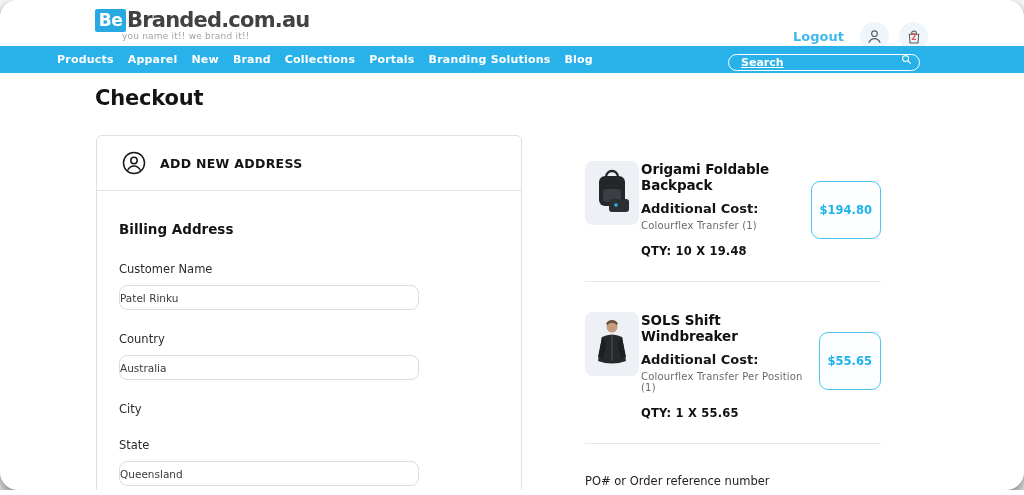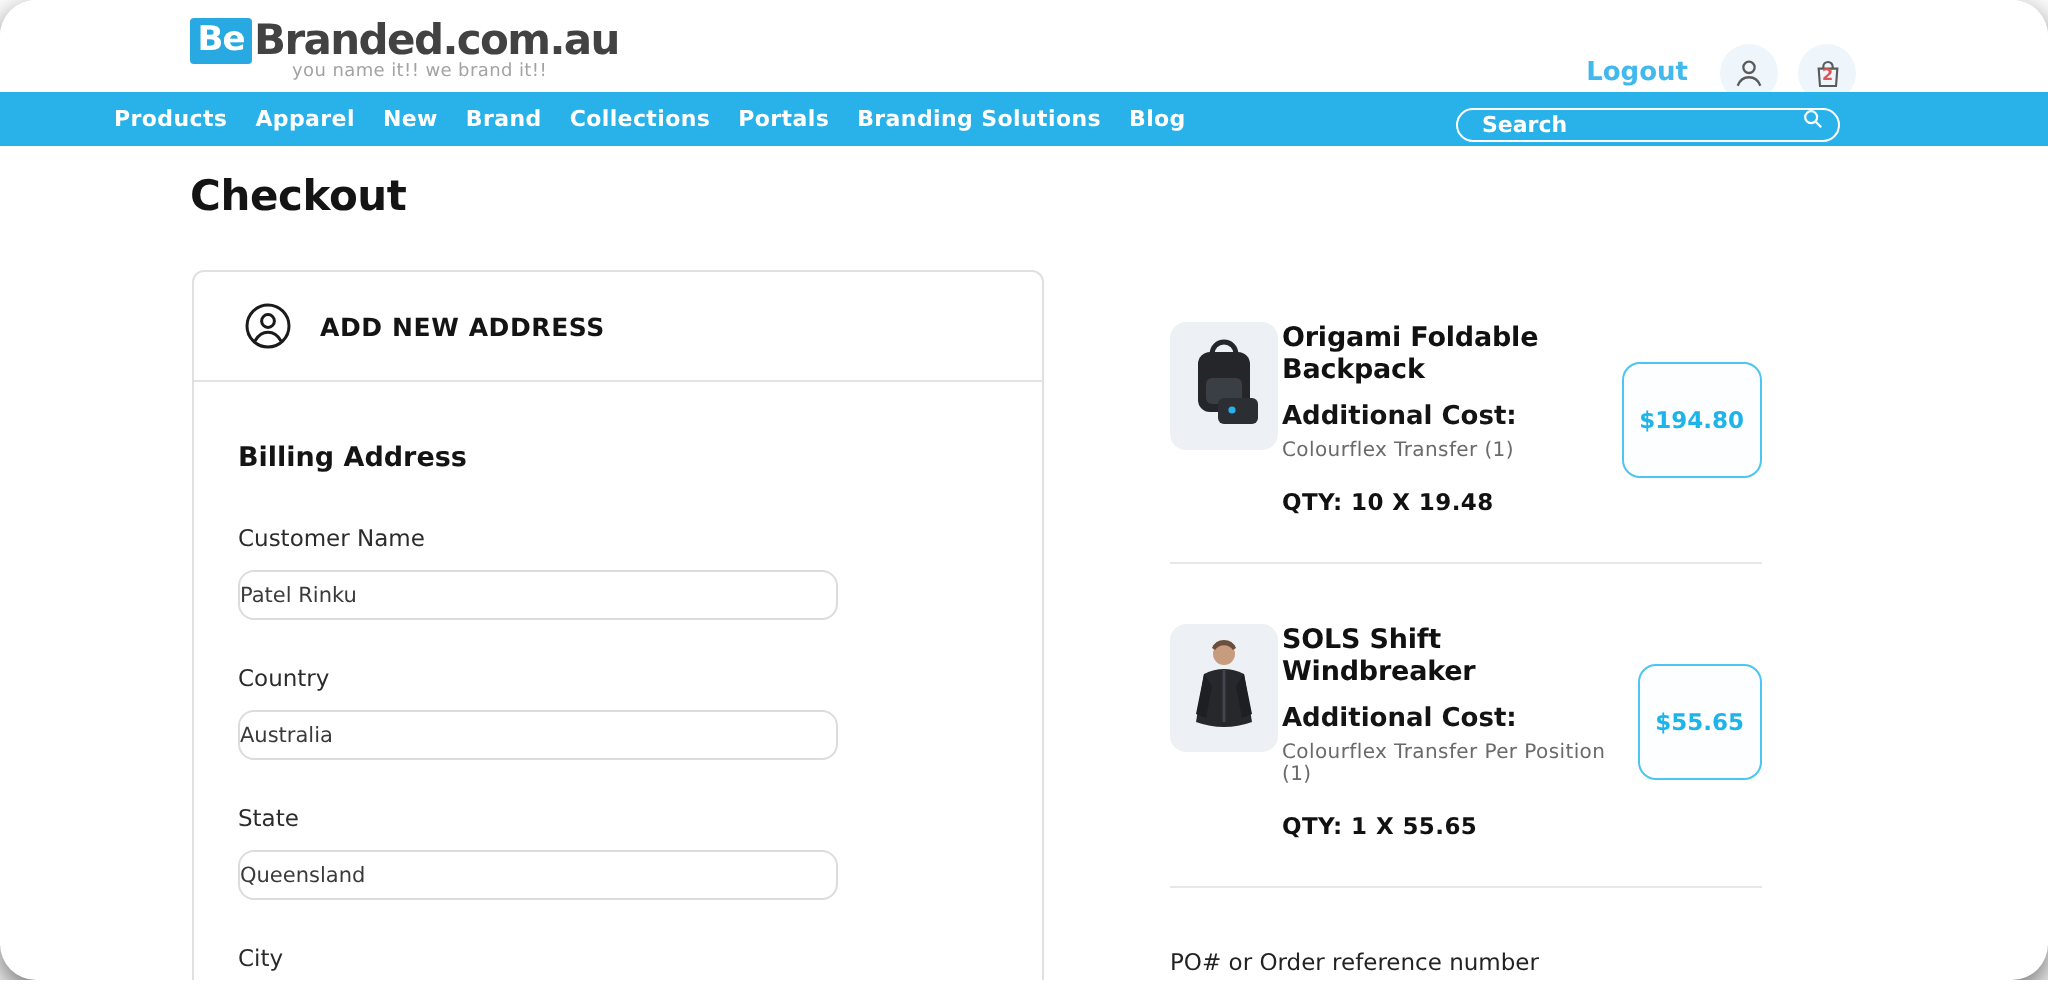--- a/index.html
+++ b/index.html
@@ -12,41 +12,42 @@
   
   .header { position: absolute; top: 0; left: 0; width: 100%; height: 46px; background: #ffffff; }
   .logo { position: absolute; left: 95px; top: 8px; }
   .logo-row { display: flex; align-items: center; }
   .logo-be {
     width: 31px; height: 23px; background: #29a9e2; color: #ffffff;
     font-size: 17px; font-weight: 700; display: flex; align-items: center; justify-content: center;
     border-radius: 2px; letter-spacing: -0.5px;
   }
   .logo-brand { font-size: 21px; font-weight: 700; color: #424242; letter-spacing: -0.8px; margin-left: 1px; }
-  .logo-tagline { font-size: 9px; color: #a3a3a3; margin-left: 51px; margin-top: -1px; letter-spacing: 0.2px; }
+  .logo-tagline { font-size: 9px; color: #a3a3a3; margin-left: 27px; margin-top: -1px; letter-spacing: 0.2px; }
 
   .header-right { position: absolute; right: 96px; top: 22px; display: flex; align-items: center; gap: 10px; }
   .logout { font-size: 13px; font-weight: 600; color: #41b9ec; cursor: pointer; margin-right: 6px; }
   .icon-circle {
     width: 29px; height: 29px; border-radius: 50%; background: #eef6fb;
     display: flex; align-items: center; justify-content: center; position: relative; cursor: pointer;
   }
   .bag-count { position: absolute; top: 11px; left: 12px; font-size: 8px; font-weight: 700; color: #e05555; }
 
   
   .navbar {
     position: absolute; top: 46px; left: 0; width: 100%; height: 27px; background: #29b2e9;
     display: flex; align-items: center; padding-left: 57px; gap: 14px;
   }
   .nav-item { font-size: 11px; font-weight: 600; color: #ffffff; cursor: pointer; white-space: nowrap; letter-spacing: 0.2px; }
   .search-wrap { position: absolute; right: 104px; top: 5px; }
   .search-input {
     width: 192px; height: 17px; border: 1.3px solid #ffffff; border-radius: 10px; background: transparent;
     color: #ffffff; font-size: 11px; font-weight: 600; padding: 0 24px 0 12px; outline: none;
     font-family: "DejaVu Sans", "Liberation Sans", sans-serif;
+    text-decoration: underline;
   }
   .search-input::placeholder { color: #ffffff; opacity: 1; }
   .search-icon { position: absolute; right: 8px; top: 3px; }
 
   
   .page-title { position: absolute; left: 95px; top: 86px; font-size: 21px; font-weight: 800; color: #141414; letter-spacing: -0.2px; }
 
   
   .address-card {
     position: absolute; left: 96px; top: 135px; width: 426px; height: 400px;
@@ -153,27 +154,27 @@
         <div class="field-label">Customer Name</div>
         <input class="field-input" type="text" value="Patel Rinku" style="">
       </div>
 
       <div class="field-group">
         <div class="field-label">Country</div>
         <input class="field-input" type="text" value="Australia" style="">
       </div>
 
       <div class="field-group">
+        <div class="field-label">City</div>
+
+      </div>
+
+      <div class="field-group">
         <div class="field-label">State</div>
         <input class="field-input" type="text" value="Queensland" style="">
-      </div>
-
-      <div class="field-group">
-        <div class="field-label">City</div>
-
       </div>
     </div>
   </div>
 
   <div class="cart-col">
 
     <div class="cart-item">
       <div class="thumb">
         <svg width="40" height="48" viewBox="0 0 40 48">
           <path d="M14 8 a6 6 0 0 1 12 0" fill="none" stroke="#24262a" stroke-width="2.4"></path>

